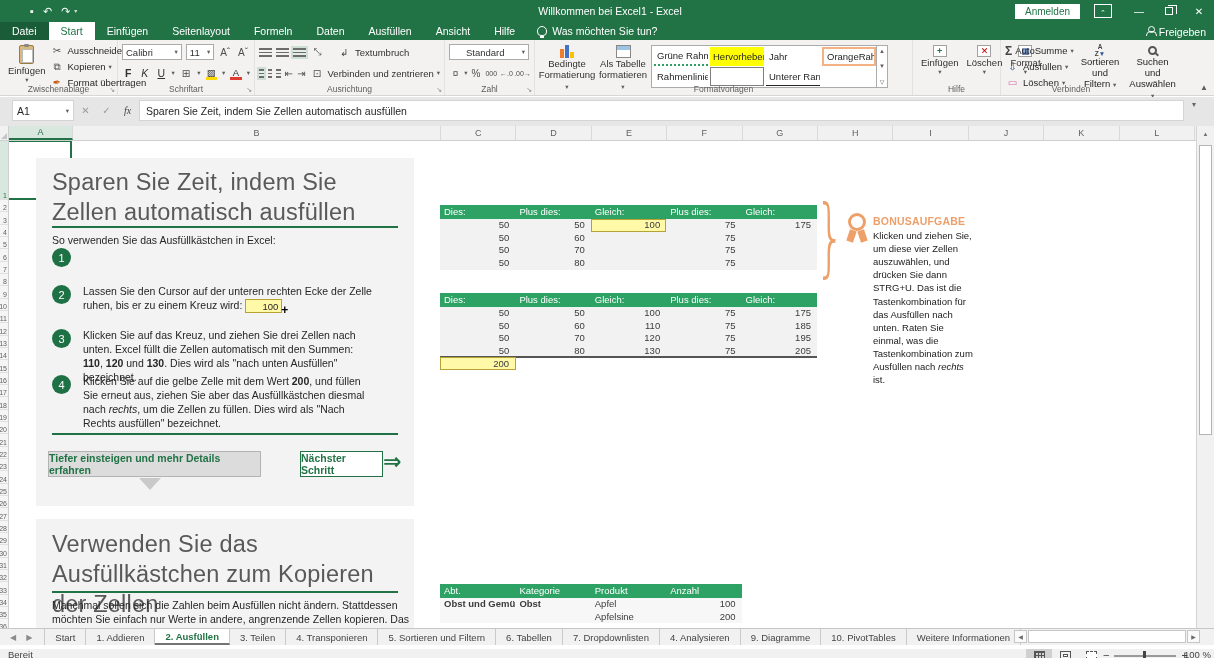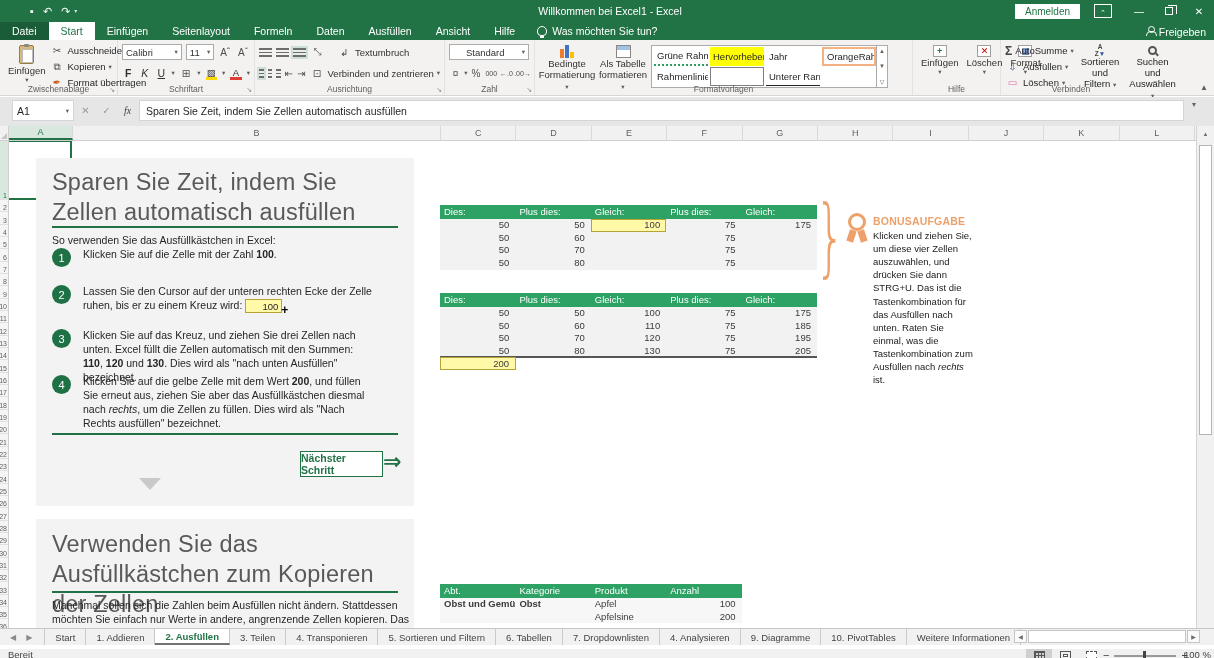--- a/index.html
+++ b/index.html
@@ -472,39 +472,39 @@
 
   <div class="panel"></div>
   <div class="panel2bg"></div>
 
   <div class="h1" style="left:43px;top:26px;width:336px;">Sparen Sie Zeit, indem Sie Zellen automatisch ausfüllen</div>
   <div class="grule" style="left:43px;top:85px;width:346px;"></div>
   <div class="body-text" style="left:43px;top:93px;width:340px;">So verwenden Sie das Ausfüllkästchen in Excel:</div>
 
   <div class="step" style="top:107px;">
     <span class="stepnum">1</span>
-    <span class="steptext"><span>Klicken Sie auf die Zelle mit der Zahl </span><span class="b">100</span><span>.</span></span>
   </div>
 
   <div class="step" style="top:144px;">
     <span class="stepnum">2</span>
     <span class="steptext"><span>Lassen Sie den Cursor auf der unteren rechten Ecke der Zelle ruhen, bis er zu einem Kreuz wird: </span><span class="mini-cell"><span>100</span><span class="cross">+</span></span></span>
   </div>
 
   <div class="step" style="top:188px;">
     <span class="stepnum">3</span>
     <span class="steptext"><span>Klicken Sie auf das Kreuz, und ziehen Sie drei Zellen nach unten. Excel füllt die Zellen automatisch mit den Summen: </span><span class="b">110</span><span>, </span><span class="b">120</span><span> und </span><span class="b">130</span><span>. Dies wird als "nach unten Ausfüllen" bezeichnet.</span></span>
   </div>
 
   <div class="step" style="top:234px;">
     <span class="stepnum">4</span>
     <span class="steptext"><span>Klicken Sie auf die gelbe Zelle mit dem Wert </span><span class="b">200</span><span>, und füllen Sie erneut aus, ziehen Sie aber das Ausfüllkästchen diesmal nach </span><span class="i">rechts</span><span>, um die Zellen zu füllen. Dies wird als "Nach Rechts ausfüllen" bezeichnet.</span></span>
   </div>
 
   <div class="grule" style="left:43px;top:292px;width:346px;background:#1e7145;"></div>
+  <div class="btn-more">Tiefer einsteigen und mehr Details erfahren</div>
   <div class="down-arrow"></div>
   <div class="btn-next">Nächster Schritt</div>
   <div class="next-arrow">⇒</div>
 
   <div class="xtable" style="left:431px;top:64px;grid-template-columns:repeat(5,75.4px);">
     <span class="xh">Dies:</span>
     <span class="xh">Plus dies:</span>
     <span class="xh">Gleich:</span>
     <span class="xh">Plus dies:</span>
     <span class="xh">Gleich:</span>

